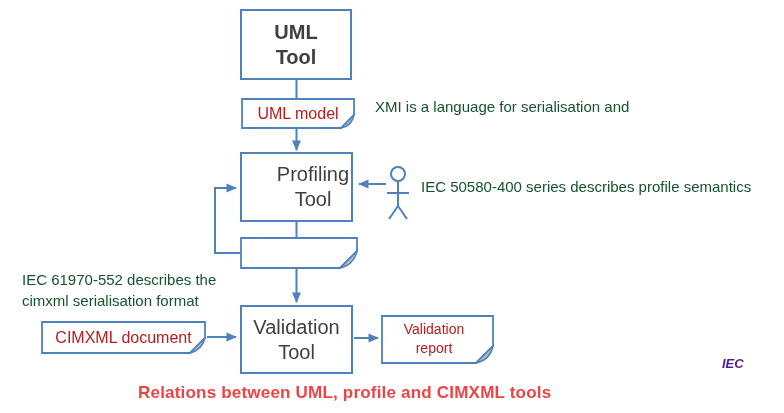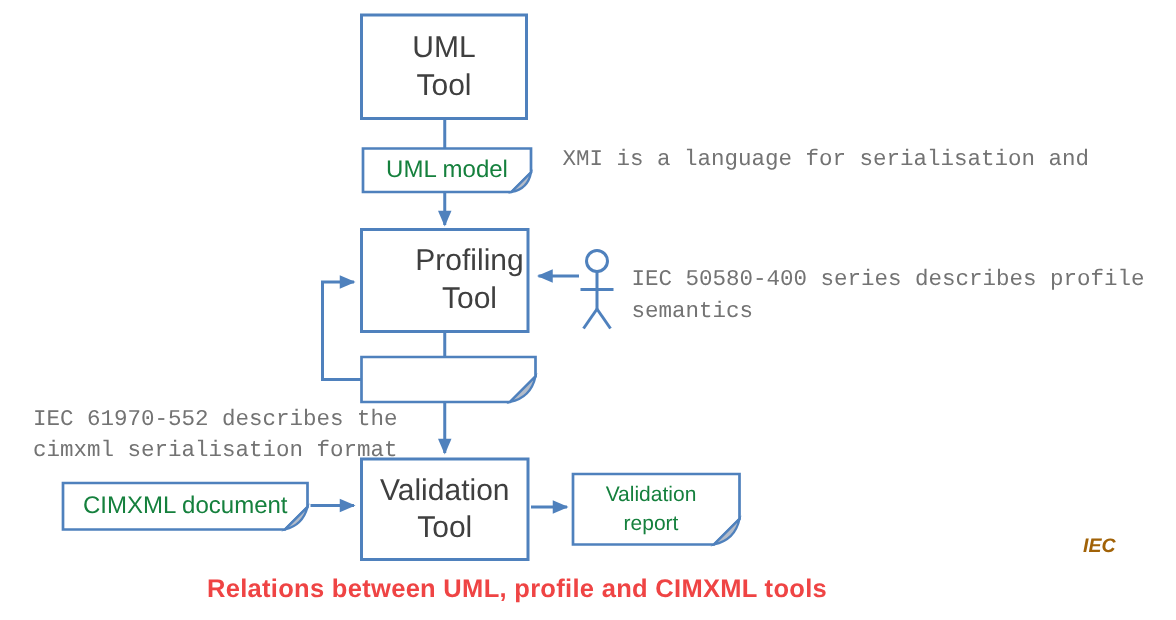--- a/index.html
+++ b/index.html
@@ -2,36 +2,36 @@
 <html><head>
 <meta charset="utf-8">
 <style>
   html,body{margin:0;padding:0;background:#fff;}
   .stage{position:relative;width:784px;height:413px;background:#ffffff;overflow:hidden;
          font-family:"Liberation Sans",sans-serif;}
   .layer{position:absolute;left:0;top:0;z-index:1;}
   .toolbox{position:absolute;box-sizing:border-box;border:2px solid #4f81bd;background:#fff;
            display:flex;flex-direction:column;align-items:center;justify-content:center;
            color:#3f3f3f;font-size:20px;line-height:25px;text-align:center;z-index:2;}
-  #uml-tool{left:240px;top:9px;width:112px;height:71px;}
+  #uml-tool{left:240px;top:9px;width:112px;height:71px;font-weight:bold;}
   #profiling-tool{left:240px;top:152px;width:113px;height:70px;padding-left:33px;}
   #validation-tool{left:240px;top:305px;width:113px;height:69px;}
-  .doclabel{position:absolute;color:#15803d;text-align:center;z-index:3;}
+  .doclabel{position:absolute;color:#b91c1c;text-align:center;z-index:3;}
   #uml-model-label{left:242px;top:99px;width:112px;height:29px;line-height:29px;font-size:16px;}
   #profile-label{left:241px;top:238px;width:116px;height:30px;line-height:30px;font-size:16px;}
   #cimxml-label{left:42px;top:322px;width:163px;height:31px;line-height:31px;font-size:16px;}
   #report-label{left:382px;top:320px;width:104px;font-size:14px;line-height:19px;}
-  .note{position:absolute;color:#737373;font-size:15px;line-height:21px;z-index:3;font-family:Liberation Mono, monospace;}
+  .note{position:absolute;color:#14532d;font-size:15px;line-height:21px;z-index:3;}
   #note-xmi{left:375px;top:96px;}
   #note-400{left:421px;top:176px;}
   #note-501{left:375px;top:238px;}
   #note-552{left:22px;top:269px;}
   .note span{display:block;}
   #credit{position:absolute;left:722px;top:356px;width:50px;font-size:13px;font-style:italic;
-          font-weight:bold;color:#a16207;z-index:3;}
+          font-weight:bold;color:#4c1d95;z-index:3;}
   #caption{position:absolute;left:138px;top:383px;font-size:17px;font-weight:bold;
            color:#ef4444;letter-spacing:.2px;white-space:nowrap;z-index:3;}
 </style>
 </head>
 <body>
 
 <div class="stage">
 
   <svg class="layer" width="784" height="413" viewBox="0 0 784 413">
     <defs>

